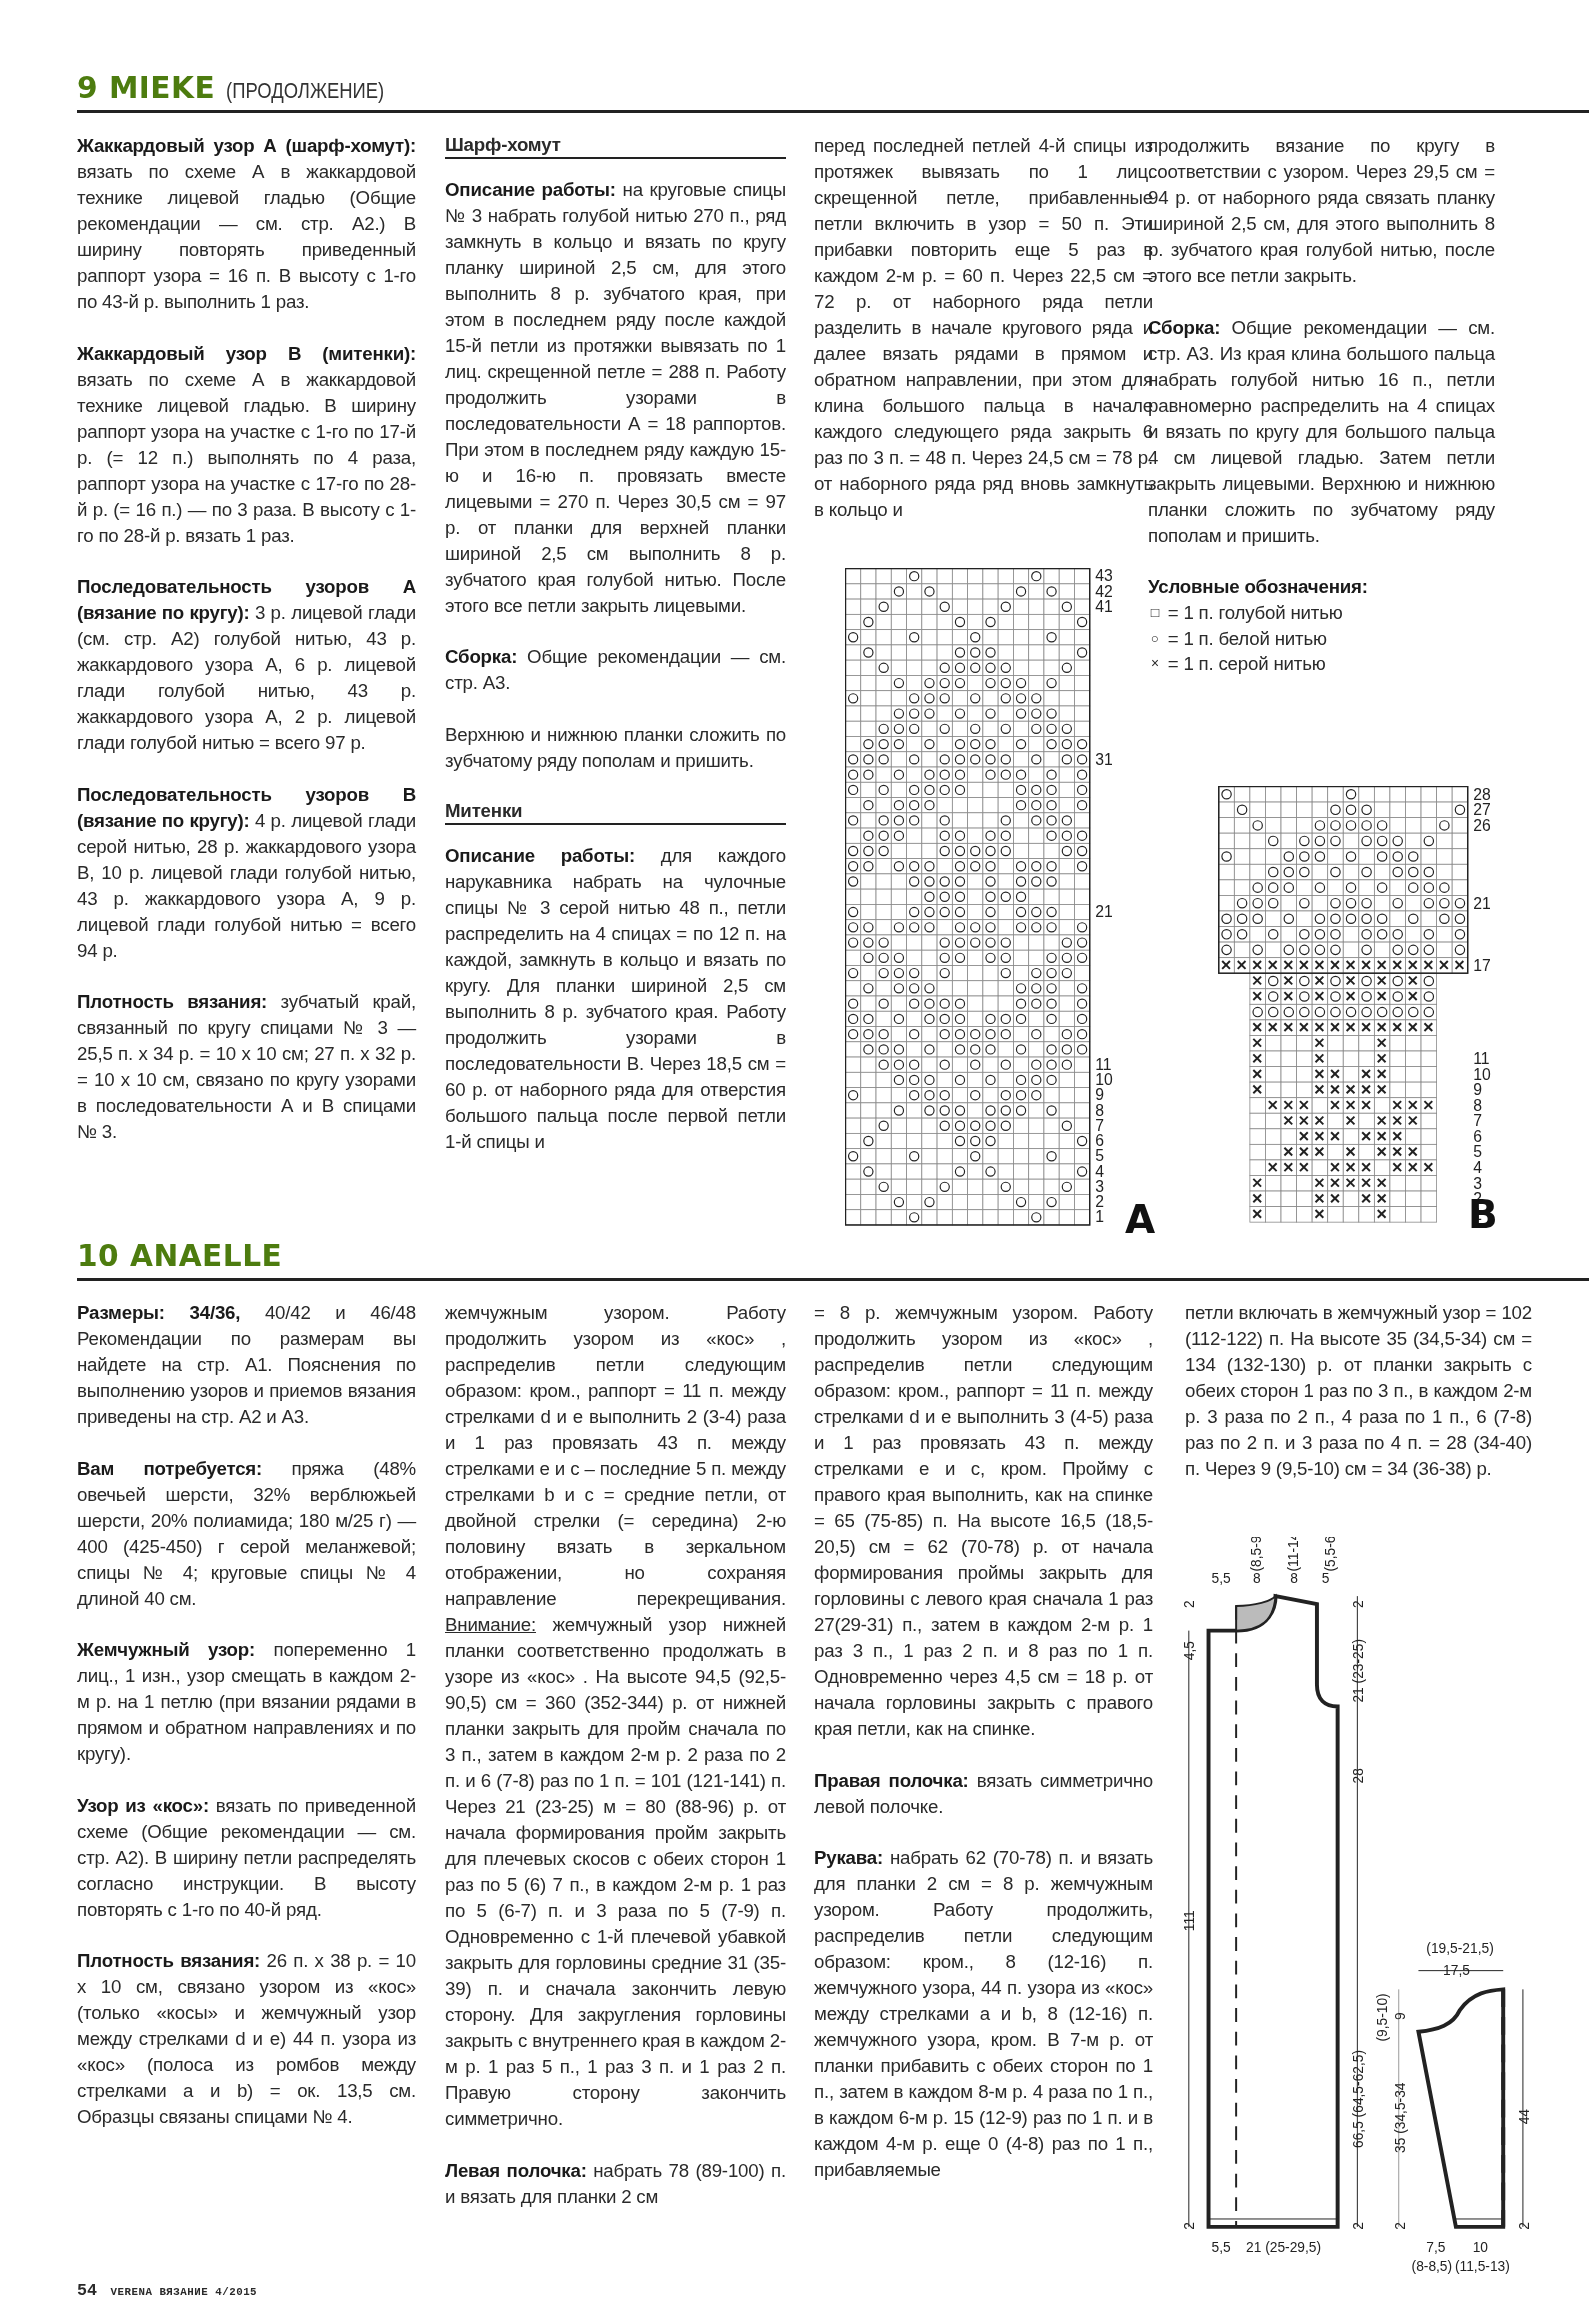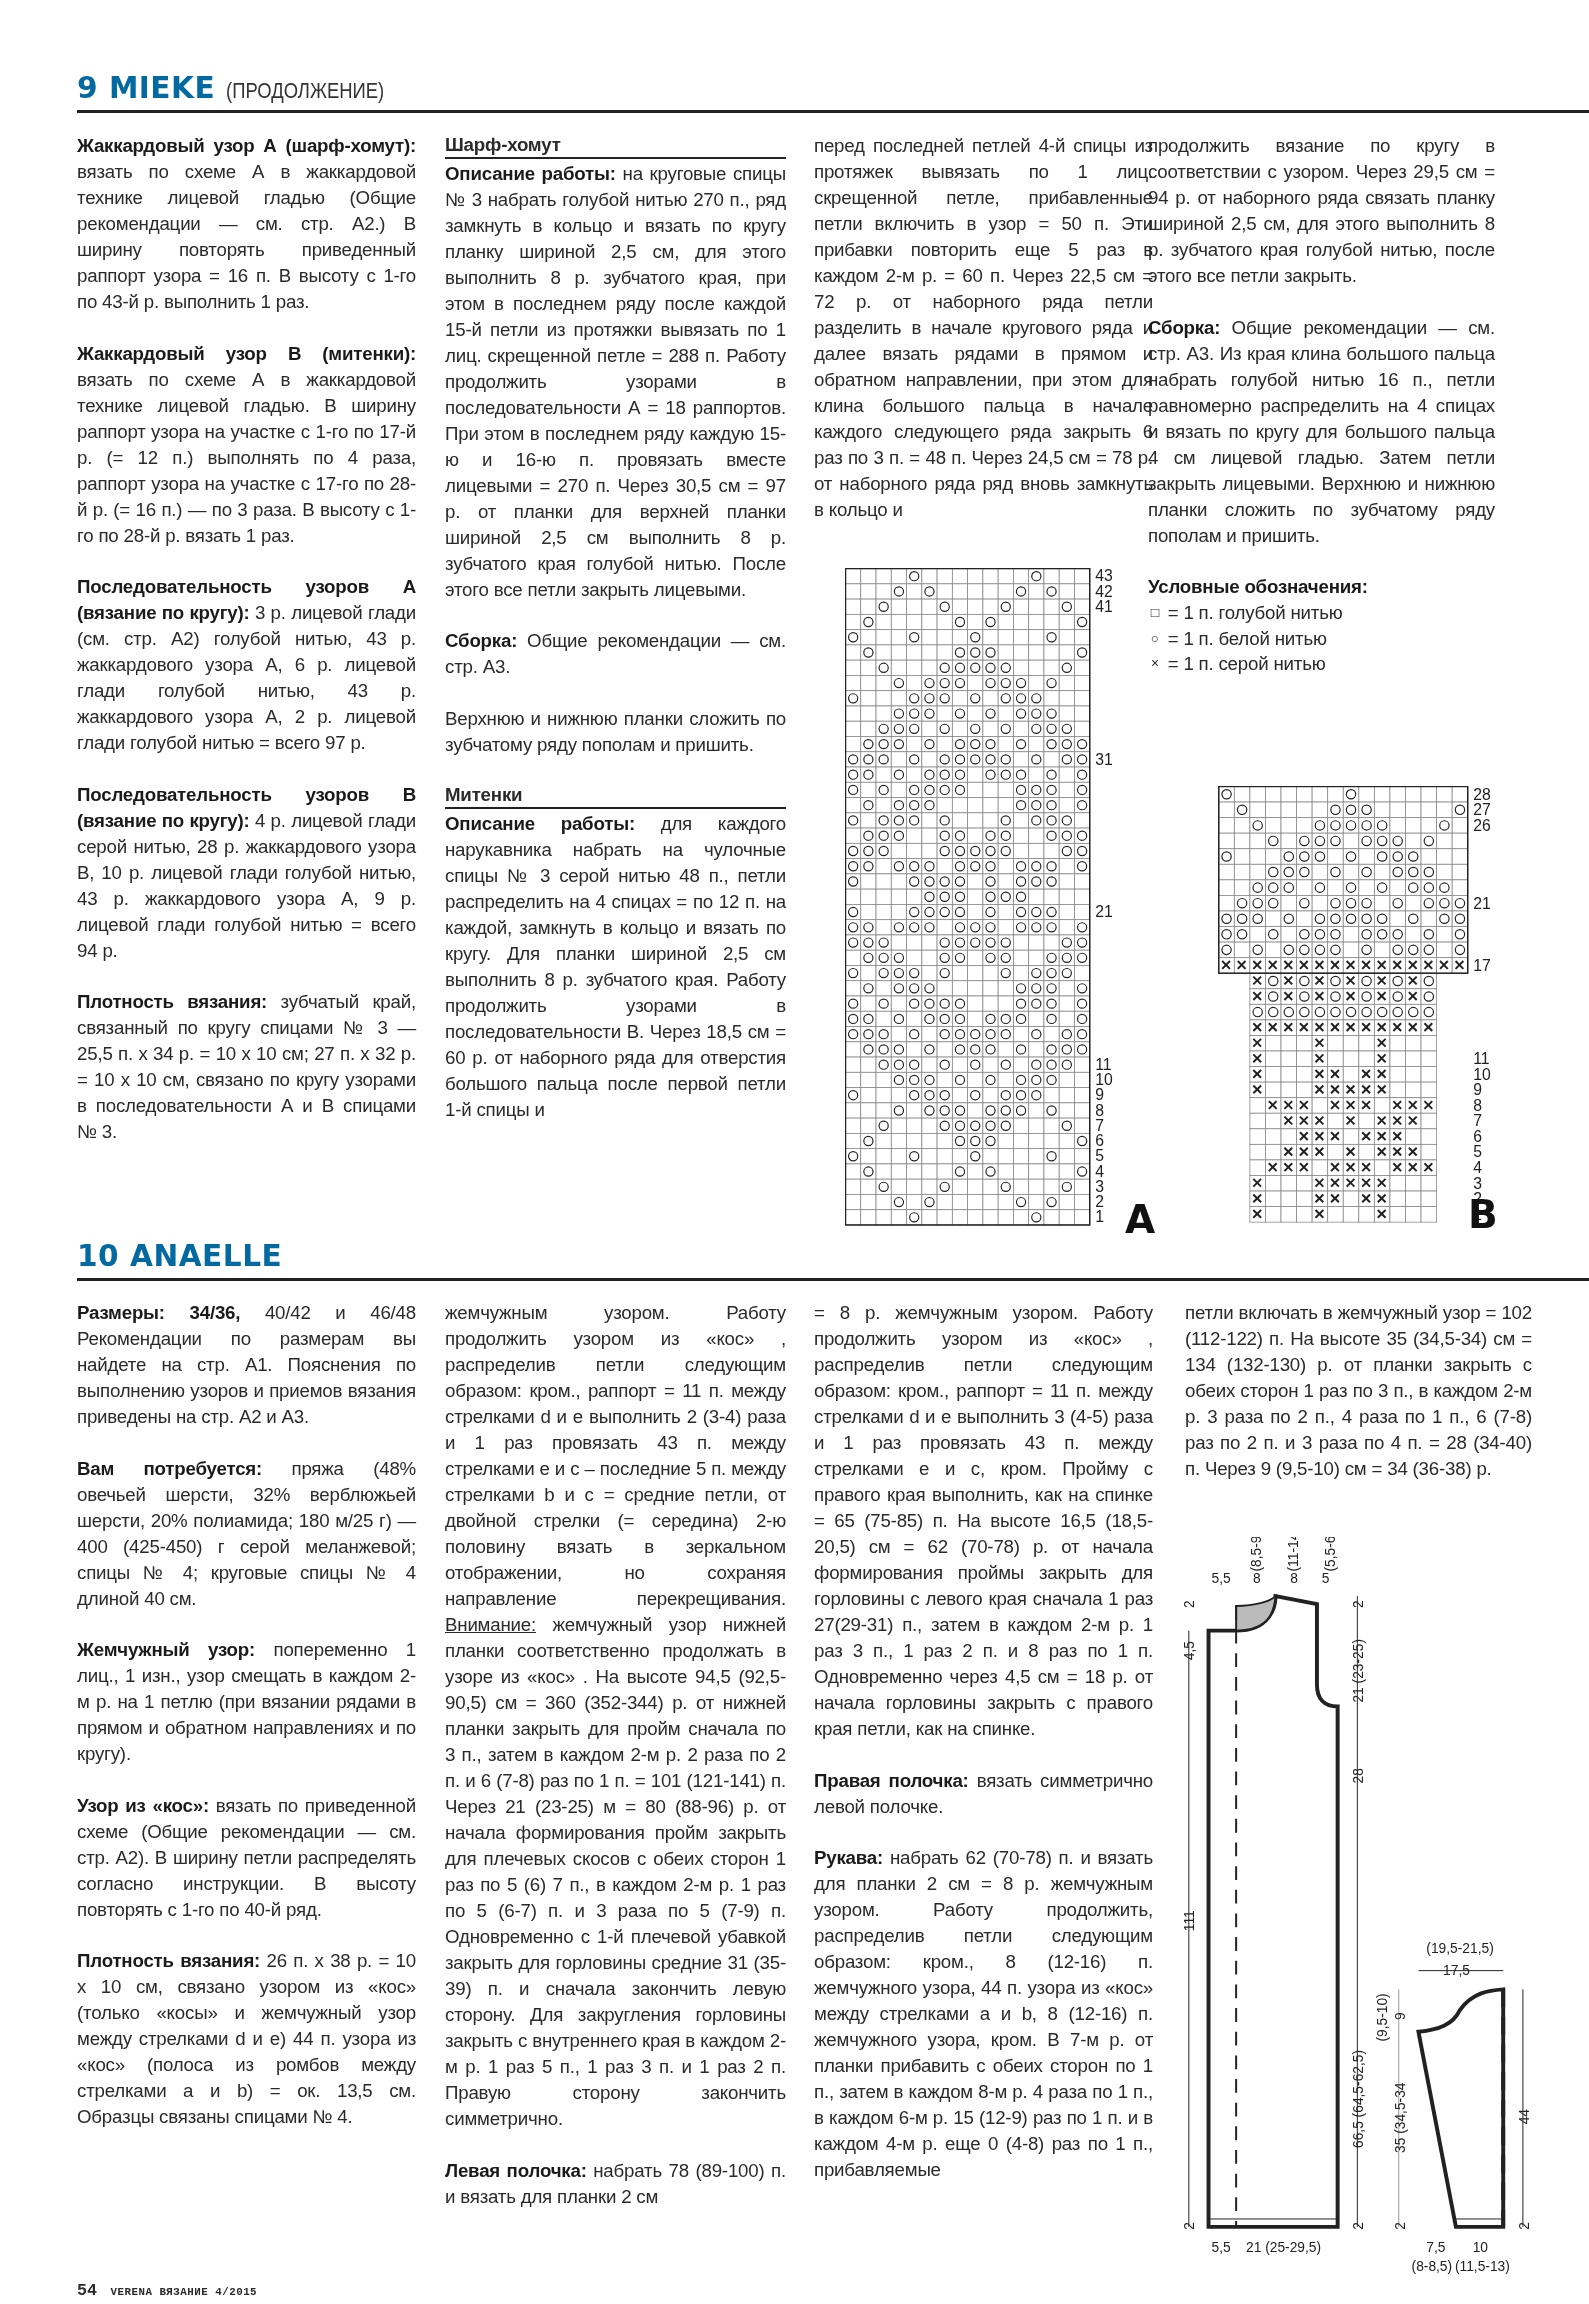--- a/index.html
+++ b/index.html
@@ -1,24 +1,24 @@
 <!DOCTYPE html>
 <html><head>
 <meta charset="utf-8">
 <style>
   html,body{margin:0;padding:0;background:#fff;}
   body{width:1590px;height:2304px;position:relative;overflow:hidden;font-family:"Liberation Sans Narrow","Liberation Sans",sans-serif;color:#2a2a2a;}
   .page{position:absolute;left:0;top:0;width:1590px;height:2304px;}
   .sec-head{position:absolute;left:77px;width:1513px;border-bottom:3px solid #222;}
-  .sec-head .num{font-family:"DejaVu Sans",sans-serif;font-weight:bold;font-size:29.6px;color:#0369a1;letter-spacing:0.5px;}
+  .sec-head .num{font-family:"DejaVu Sans",sans-serif;font-weight:bold;font-size:29.6px;color:#4d7c0f;letter-spacing:0.5px;}
   .sec-head .sub{font-family:"Liberation Sans",sans-serif;font-size:21.7px;color:#333;margin-left:5.9px;transform:scaleX(0.85);display:inline-block;transform-origin:left;}
   .col{position:absolute;font-size:18.7px;line-height:26px;text-align:justify;letter-spacing:-0.2px;}
   .col p{margin:0 0 25.6px 0;}
   .col b{font-weight:bold;color:#1a1a1a;}
-  .sub-title{font-weight:bold;font-size:18.7px;border-bottom:2px solid #222;line-height:23.6px;margin-bottom:2px;}
+  .sub-title{font-weight:bold;font-size:18.7px;border-bottom:2px solid #222;line-height:23.6px;margin-bottom:18px;}
   .u{text-decoration:underline;}
   .legend-item{display:flex;align-items:center;gap:5.9px;font-size:18.7px;line-height:25.6px;}
   .legend-sym{width:13.8px;text-align:center;font-size:13.8px;}
   .grid{position:absolute;}
   .grid svg{display:block;}
   .chart-letter{position:absolute;font-family:"DejaVu Sans",sans-serif;font-weight:bold;font-size:39px;color:#111;}
   .footer{position:absolute;left:77px;top:2281px;font-family:Liberation Mono, monospace;}
   .footer .pg{font-weight:bold;font-size:16.7px;}
   .footer .mag{font-weight:bold;font-size:10.8px;letter-spacing:0.5px;margin-left:3.9px;}
   .schematic{position:absolute;}

